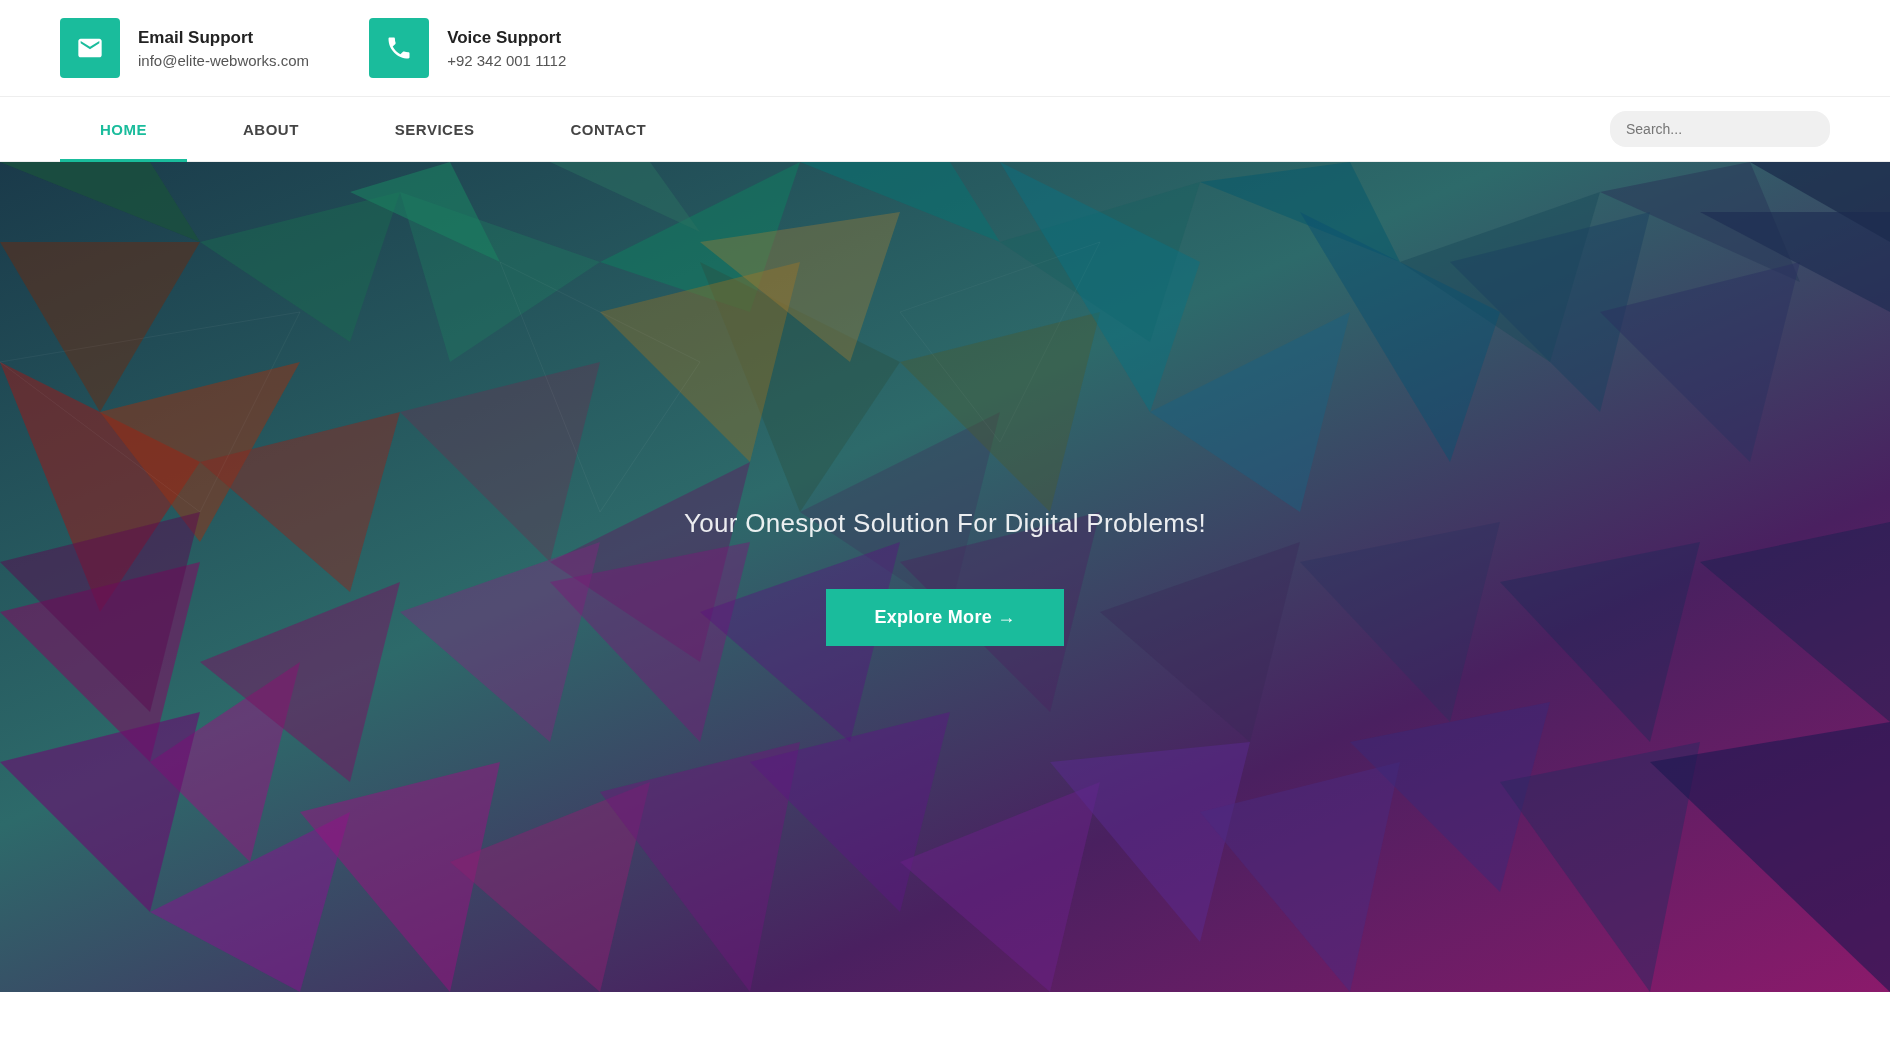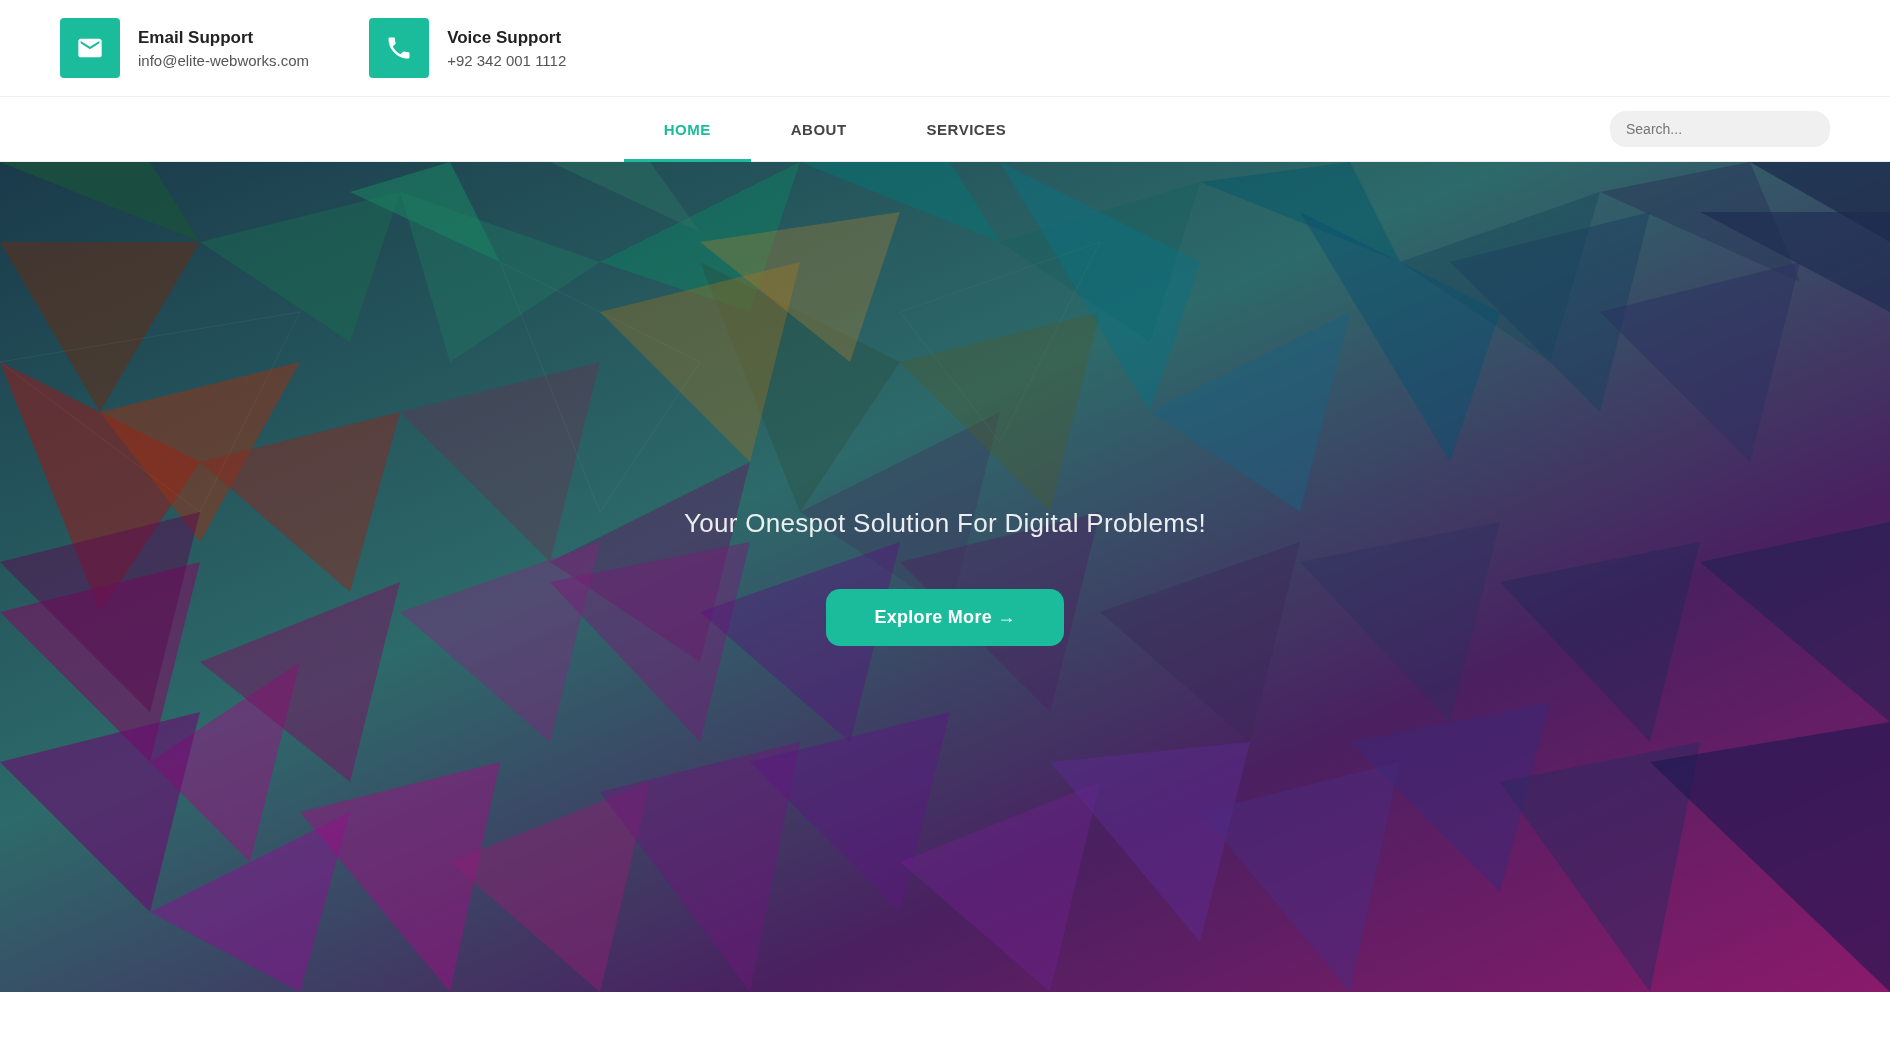--- a/index.html
+++ b/index.html
@@ -73,23 +73,22 @@
       display: flex;
       align-items: center;
       border-bottom: 1px solid #eee;
       height: 65px;
     }
 
     .nav-links {
       display: flex;
       align-items: center;
       list-style: none;
-      gap: 0;
+      gap: 16px;
       flex: 1;
-      justify-content: center;
     }
 
     .nav-links li a {
       display: block;
       padding: 0 40px;
       height: 65px;
       line-height: 65px;
       text-decoration: none;
       font-size: 15px;
       font-weight: 600;
@@ -161,21 +160,21 @@
       letter-spacing: 0.3px;
     }
 
     .hero-btn {
       display: inline-block;
       background: #1abc9c;
       color: #fff;
       padding: 18px 48px;
       font-size: 18px;
       font-weight: 600;
-      border-radius: 14px;
+      border-radius: 0;
       text-decoration: none;
       border: none;
       cursor: pointer;
       letter-spacing: 0.3px;
     }
   </style>
 </head>
 <body>
 
 <header class="header-top">
@@ -213,20 +212,23 @@
   <ul class="nav-links">
     <li class="active">
       <a href="#">HOME</a>
     </li>
     <li>
       <a href="#">ABOUT</a>
     </li>
     <li>
       <a href="#">SERVICES</a>
     </li>
+    <li>
+      <a href="#">CONTACT</a>
+    </li>
   </ul>
   <div class="search-box">
     <input type="text" class="search-input" placeholder="Search..." style="">
   </div>
 </nav>
 
 <section class="hero">
 
   <svg class="hero-bg" viewBox="0 0 1890 830" preserveAspectRatio="xMidYMid slice" xmlns="http://www.w3.org/2000/svg">
     <defs>

